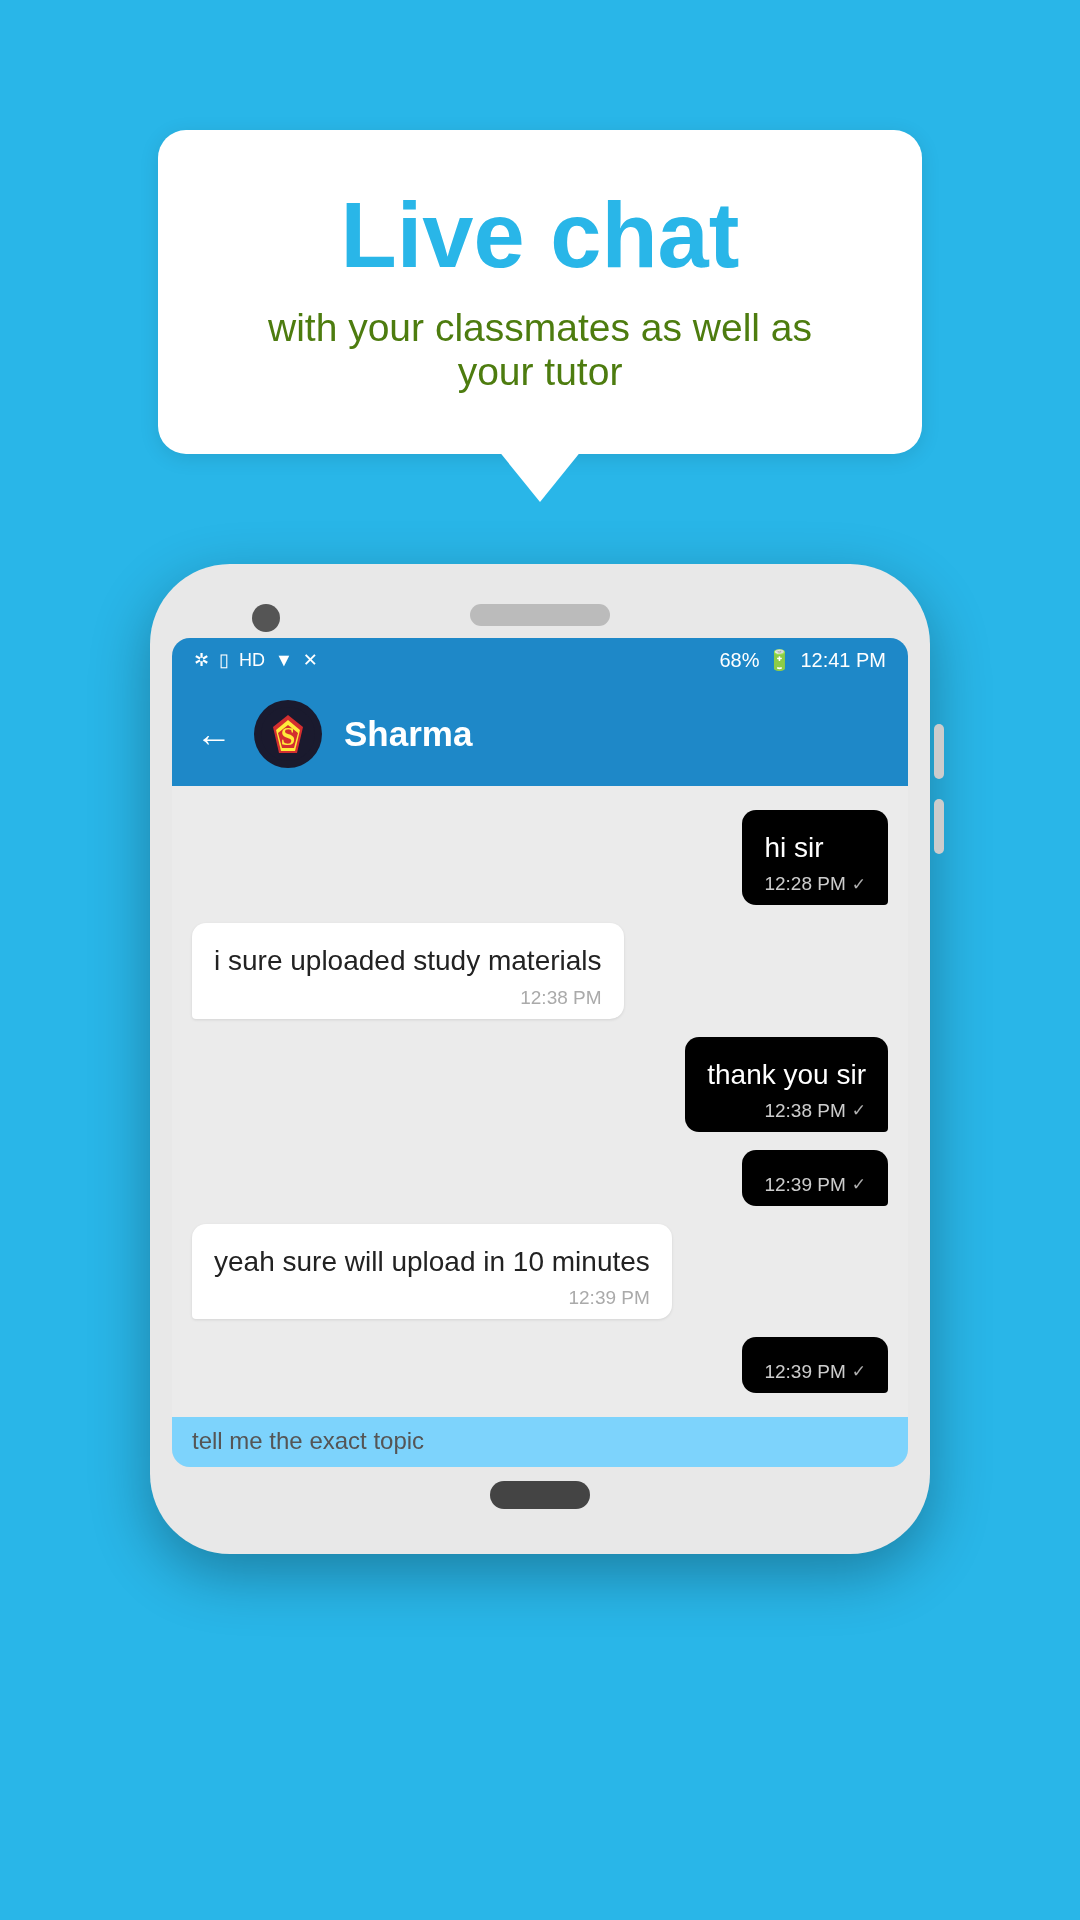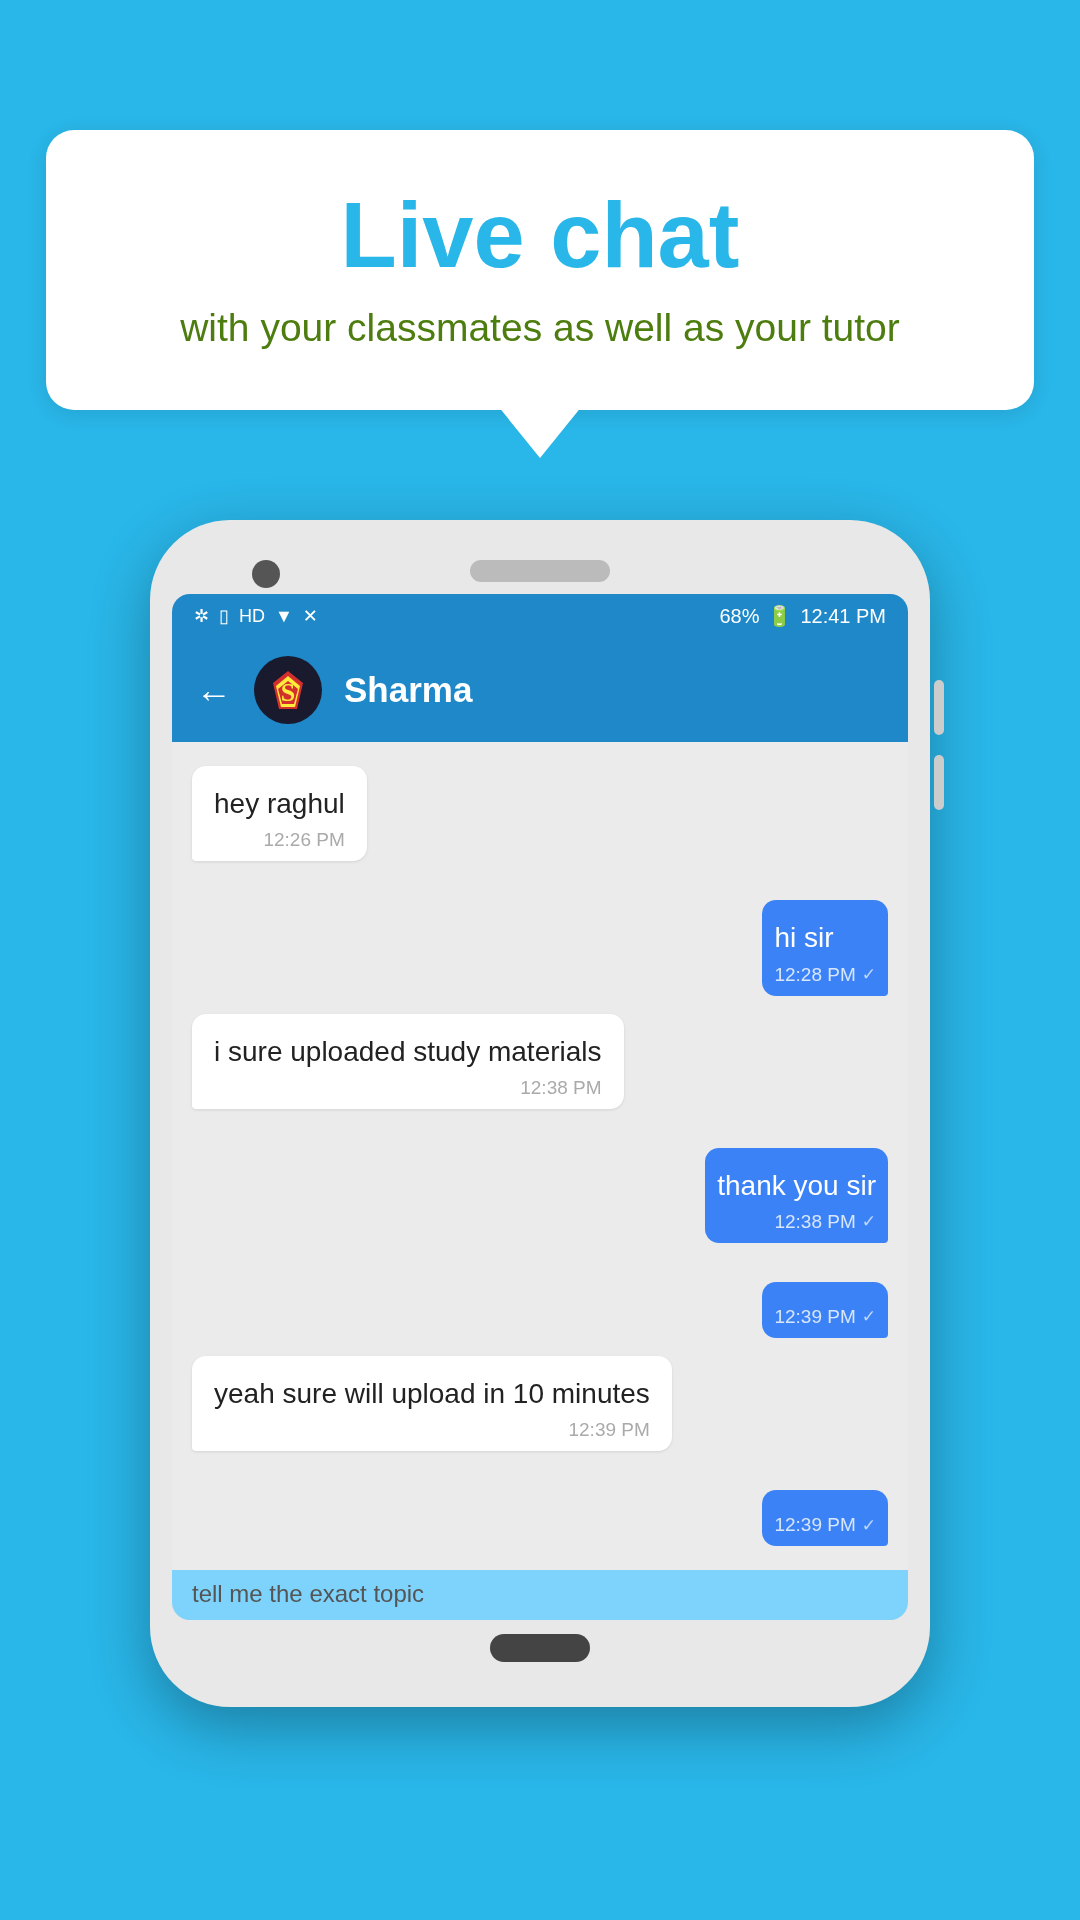--- a/index.html
+++ b/index.html
@@ -15,21 +15,21 @@
       overflow: hidden;
       position: relative;
     }
 
     
     .speech-bubble {
       background: white;
       border-radius: 28px;
       padding: 55px 80px 60px;
       margin-top: 130px;
-      width: 988px;
+      width: 764px;
       text-align: center;
       position: relative;
       box-shadow: 0 4px 20px rgba(0,0,0,0.1);
     }
 
     .speech-bubble::after {
       content: '';
       position: absolute;
       bottom: -48px;
       left: 50%;
@@ -179,27 +179,26 @@
     .msg-received {
       background: white;
       border-radius: 14px 14px 14px 4px;
       padding: 18px 22px 10px;
       max-width: 78%;
       align-self: flex-start;
       box-shadow: 0 1px 3px rgba(0,0,0,0.1);
     }
 
     .msg-sent {
-      background: #3b82f6;
+      background: #000000;
       border-radius: 14px 14px 4px 14px;
-      padding: 18px 12px 10px;
+      padding: 18px 22px 10px;
       max-width: 78%;
       align-self: flex-end;
       color: white;
-      margin-top: 21px;
     }
 
     .msg-text {
       font-size: 28px;
       line-height: 1.4;
       color: #222;
     }
 
     .msg-sent .msg-text {
       color: white;
@@ -292,24 +291,20 @@
             <polygon points="27,13 39,23 34,44 20,44 15,23" fill="#ffeb3b"></polygon>
             <polygon points="27,18 37,26 33,41 21,41 17,26" fill="#d32f2f"></polygon>
             <text x="27" y="38" text-anchor="middle" font-size="26" font-weight="900" fill="#ffeb3b" font-family="serif">S</text>
           </svg>
         </div>
         <div class="header-name">Sharma</div>
       </div>
 
       <div class="chat-area" id="chat-messages">
 
-      <div class="msg-received">
-      <div class="msg-text">hey raghul</div>
-      <div class="msg-time">12:26 PM</div>
-    </div>
           <div class="msg-sent">
       <div class="msg-text">hi sir</div>
       <div class="msg-time">12:28 PM <span class="check-mark">✓</span></div>
     </div>
           <div class="msg-received">
       <div class="msg-text">i sure uploaded study materials</div>
       <div class="msg-time">12:38 PM</div>
     </div>
           <div class="msg-sent">
       <div class="msg-text">thank you sir</div>

